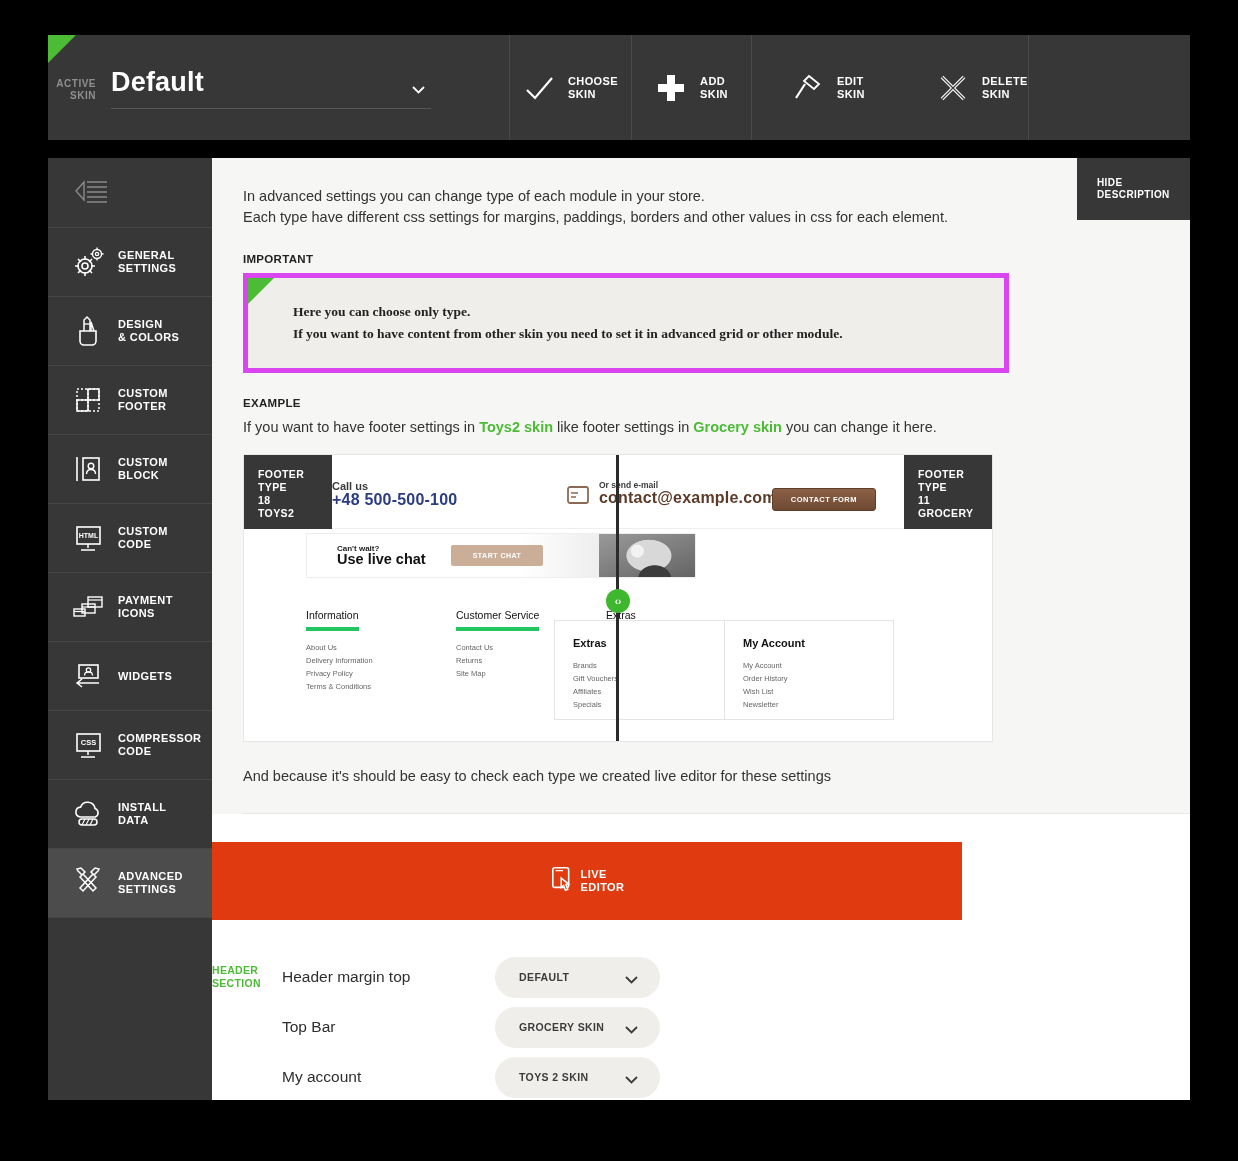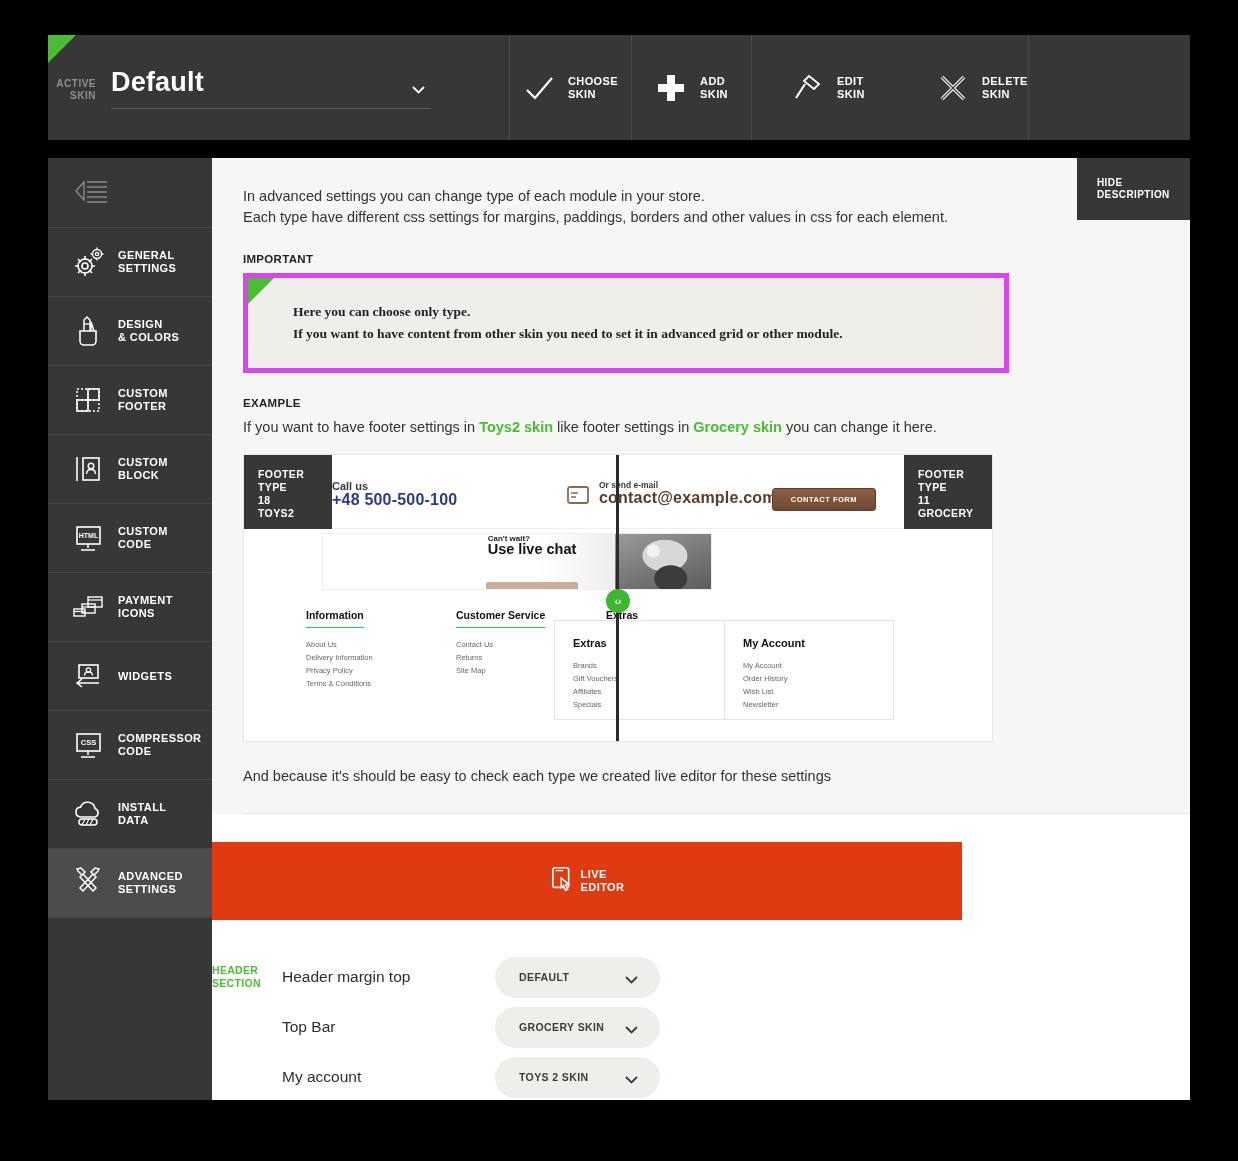--- a/index.html
+++ b/index.html
@@ -211,26 +211,25 @@
   .cform-btn {
     position: absolute; right: 28px; top: 33px;
     background: linear-gradient(#8b6045,#6f4a33);
     border: 1px solid #5d3e2a; border-radius: 3px;
     color: #fff; font-size: 7.5px; font-weight: bold; letter-spacing: .5px;
     padding: 6px 18px;
     cursor: pointer;
   }
   .pv-mid { position: absolute; left: 62px; top: 78px; right: 0; height: 57px; }
   .chat-card {
-    position: absolute; left: 16px; top: 0; width: 390px; height: 57px;
+    position: absolute; left: 0; top: 0; width: 390px; height: 45px;
     background: linear-gradient(90deg,#fff 55%, #d9d9d9 100%);
     border: 1px solid #eee;
     display: flex; align-items: center; padding-left: 30px; gap: 25px;
     overflow: hidden;
-    flex-direction: column;
   }
   .chat-card .sm { font-size: 8px; font-weight: bold; color: #222; }
   .chat-card .big { font-size: 14.5px; font-weight: bold; color: #111; margin-top:-2px;}
   .chat-btn {
     background: #cbae98; border-radius: 2px;
     color: #fff; font-size: 7px; font-weight: bold; letter-spacing: .5px;
     padding: 7px 22px; cursor: pointer;
   }
   .headset {
     position: absolute; right: 0; top: 0; width: 96px; height: 57px;
@@ -244,22 +243,22 @@
     position: absolute; right: 32px; top: 0;
     width: 188px; height: 57px; background: #3a5b9b;
     overflow: hidden;
   }
   .fb-card .sm { position:absolute; left:26px; top:12px; font-size: 8px; font-weight: bold; color: #f0a23c; }
   .fb-card .big { position:absolute; left:26px; top:21px; font-size: 15px; font-weight: bold; color: #fff; }
   .fb-card .fglyph { position:absolute; right: 22px; top: 4px; font-size: 44px; font-weight: bold; color: rgba(255,255,255,.18); font-family:"Liberation Serif",serif;}
   .fcols { position: absolute; left: 62px; top: 150px; right: 0; bottom: 0; display: flex; }
   .fcol { width: 150px; }
   .fcol h4 {
-    font-size: 10.5px; font-weight: bold; color: #111;
-    border-bottom: 1px solid #22c55e;
+    font-size: 10.5px; font-weight: normal; color: #111;
+    border-bottom: 4px solid #22c55e;
     display: inline-block; padding-bottom: 6px; margin-bottom: 10px;
   }
   .fcol a { display: block; font-size: 7.5px; color: #666; line-height: 13px; text-decoration: none;}
   .card-cols {
     position: absolute; left: 310px; top: 165px;
     width: 340px; height: 100px;
     background: #fff; border: 1px solid #e4e4e4;
     display: flex;
   }
   .card-cols .c { width: 170px; padding: 16px 0 0 18px; }

